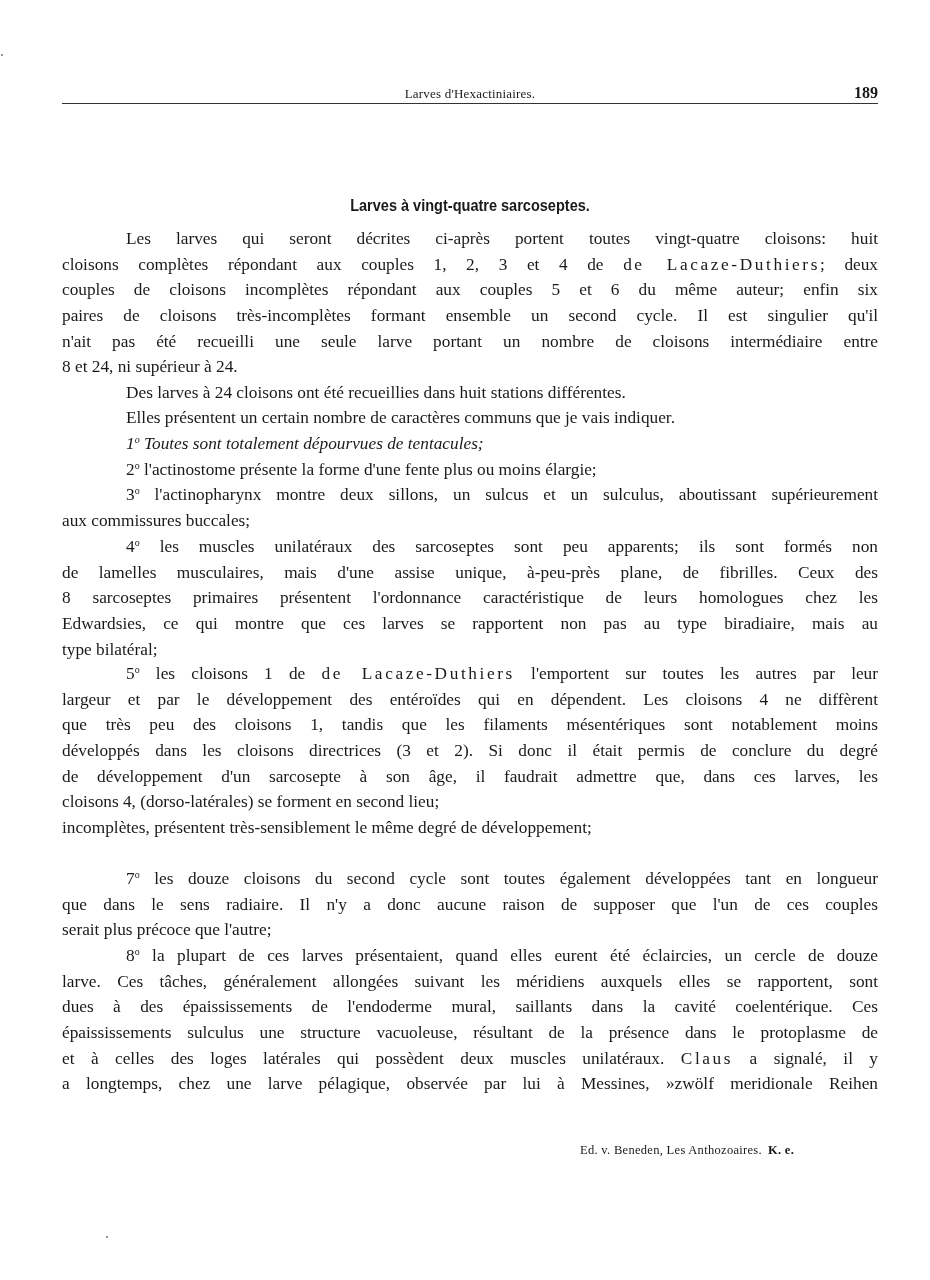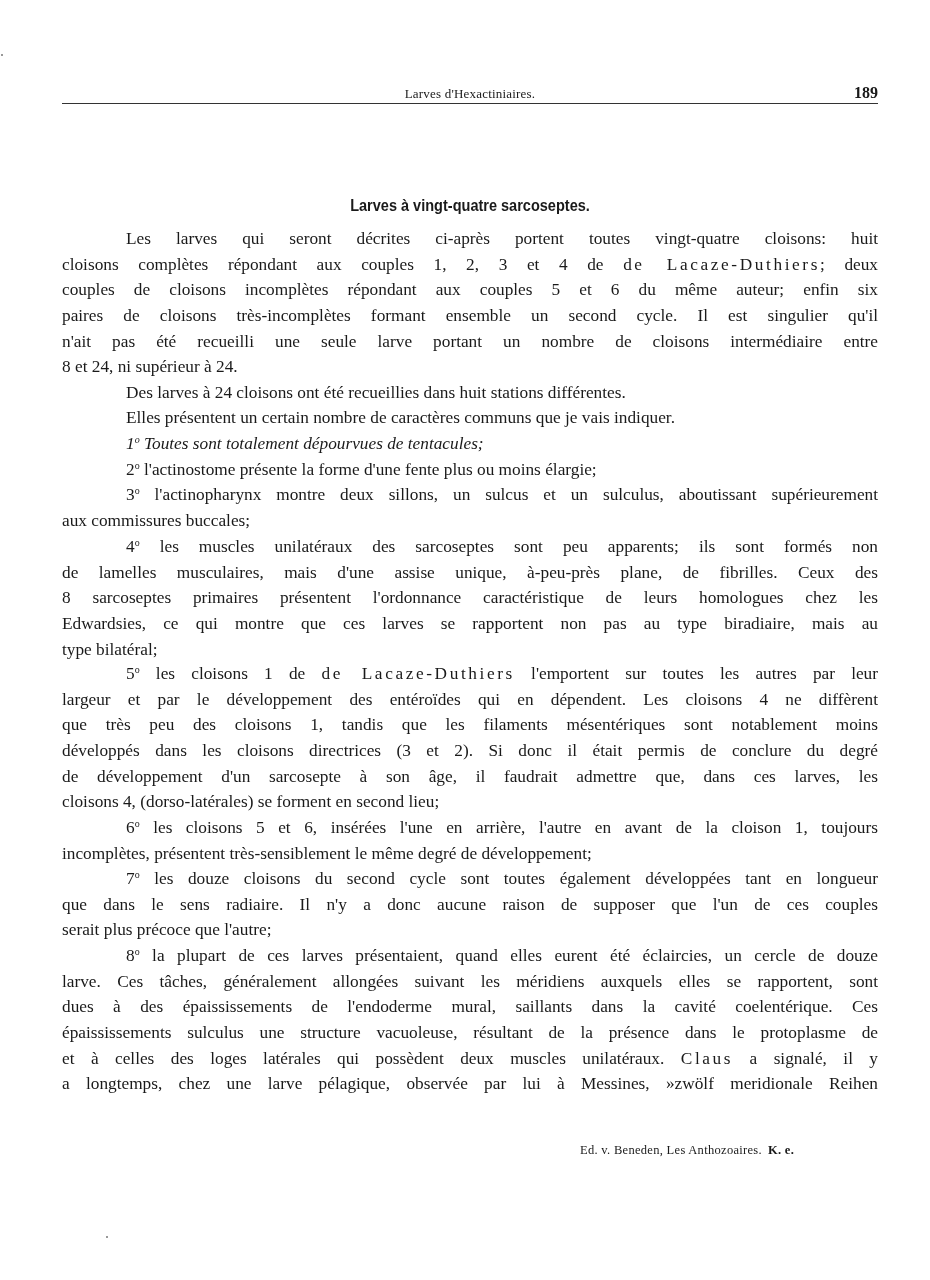--- a/index.html
+++ b/index.html
@@ -95,21 +95,20 @@
   <div class="block" style="top:661px;">
     <span class="line indent"><span>5</span><sup>o</sup> <span>les cloisons 1 de </span><span class="spaced">de Lacaze-Duthiers</span><span> l'emportent sur toutes les autres par leur</span></span>
     <span class="line">largeur et par le développement des entéroïdes qui en dépendent. Les cloisons 4 ne diffèrent</span>
     <span class="line">que très peu des cloisons 1, tandis que les filaments mésentériques sont notablement moins</span>
     <span class="line">développés dans les cloisons directrices (3 et 2). Si donc il était permis de conclure du degré</span>
     <span class="line">de développement d'un sarcosepte à son âge, il faudrait admettre que, dans ces larves, les</span>
     <span class="line last">cloisons 4, (dorso-latérales) se forment en second lieu;</span>
   </div>
 
   <div class="block" style="top:815px;">
-    <span class="line indent"><span>6</span><sup>o</sup> <span>les cloisons 5 et 6, insérées l'une en arrière, l'autre en avant de la cloison 1, toujours</span></span>
     <span class="line last">incomplètes, présentent très-sensiblement le même degré de développement;</span>
   </div>
 
   <div class="block" style="top:866px;">
     <span class="line indent"><span>7</span><sup>o</sup> <span>les douze cloisons du second cycle sont toutes également développées tant en longueur</span></span>
     <span class="line">que dans le sens radiaire. Il n'y a donc aucune raison de supposer que l'un de ces couples</span>
     <span class="line last">serait plus précoce que l'autre;</span>
   </div>
 
   <div class="block" style="top:943px;">

